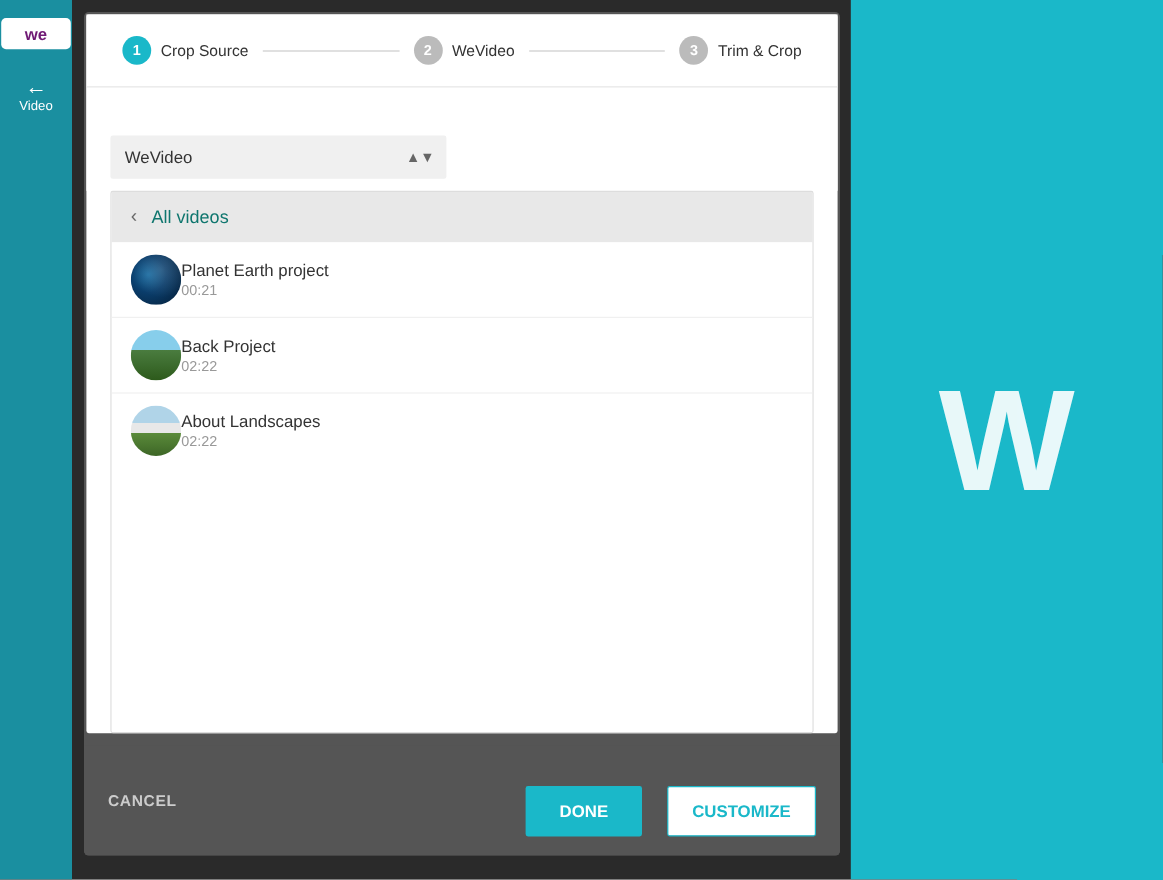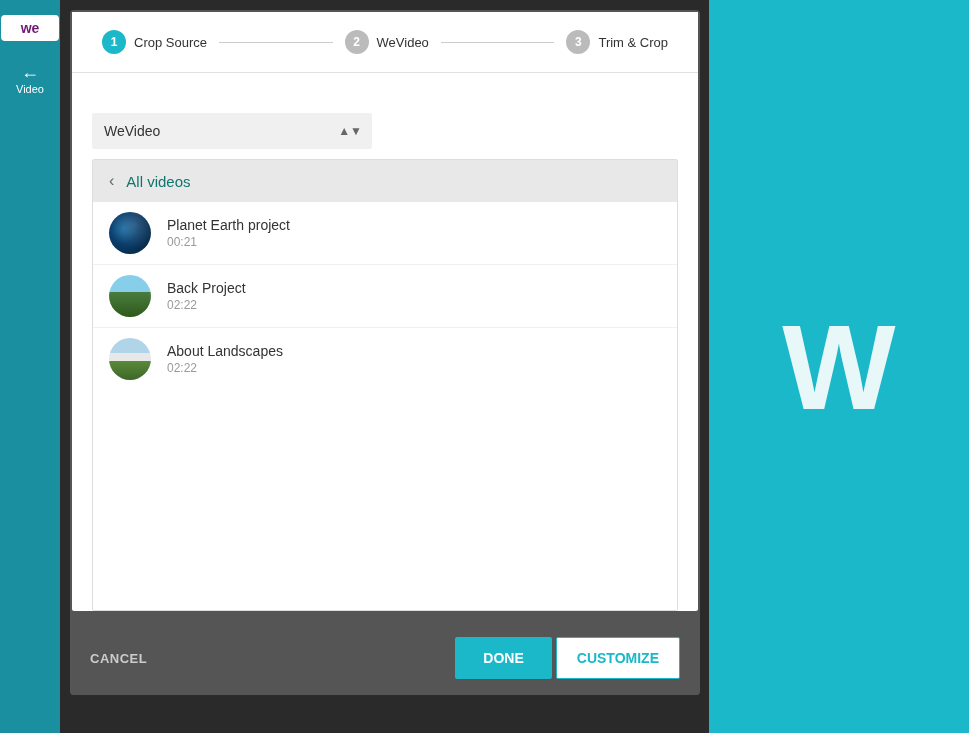--- a/index.html
+++ b/index.html
@@ -219,21 +219,20 @@
     }
 
     .video-list {
       background: white;
     }
 
     .video-item {
       display: flex;
       align-items: center;
       padding: 10px 16px;
-      gap: 16px;
       cursor: pointer;
       border-bottom: 1px solid #f0f0f0;
     }
 
     .video-item:last-child {
       border-bottom: none;
     }
 
     .video-thumb {
       width: 42px;
@@ -309,21 +308,22 @@
       color: #ccc;
       font-size: 13px;
       font-weight: bold;
       cursor: pointer;
       letter-spacing: 0.5px;
       text-transform: uppercase;
     }
 
     .footer-right {
       display: flex;
-      gap: 4px;
+      gap: 21px;
+      margin-top: 18px;
     }
 
     .btn-done {
       background: #1ab8c9;
       color: white;
       border: none;
       padding: 12px 28px;
       font-size: 14px;
       font-weight: bold;
       cursor: pointer;

